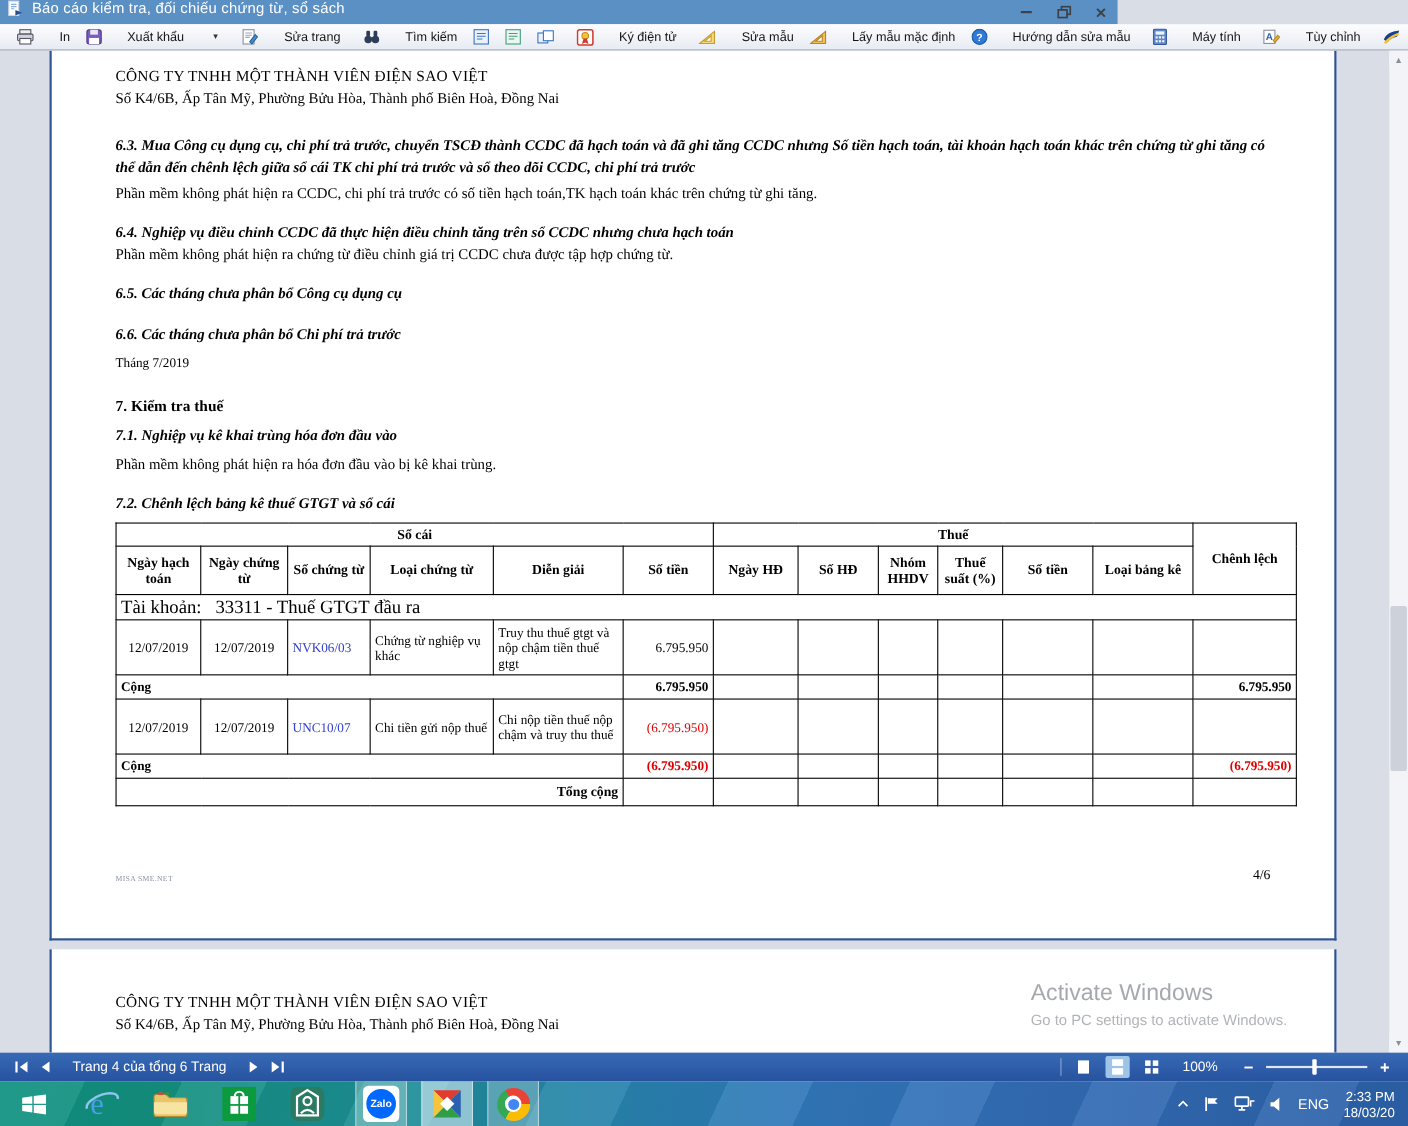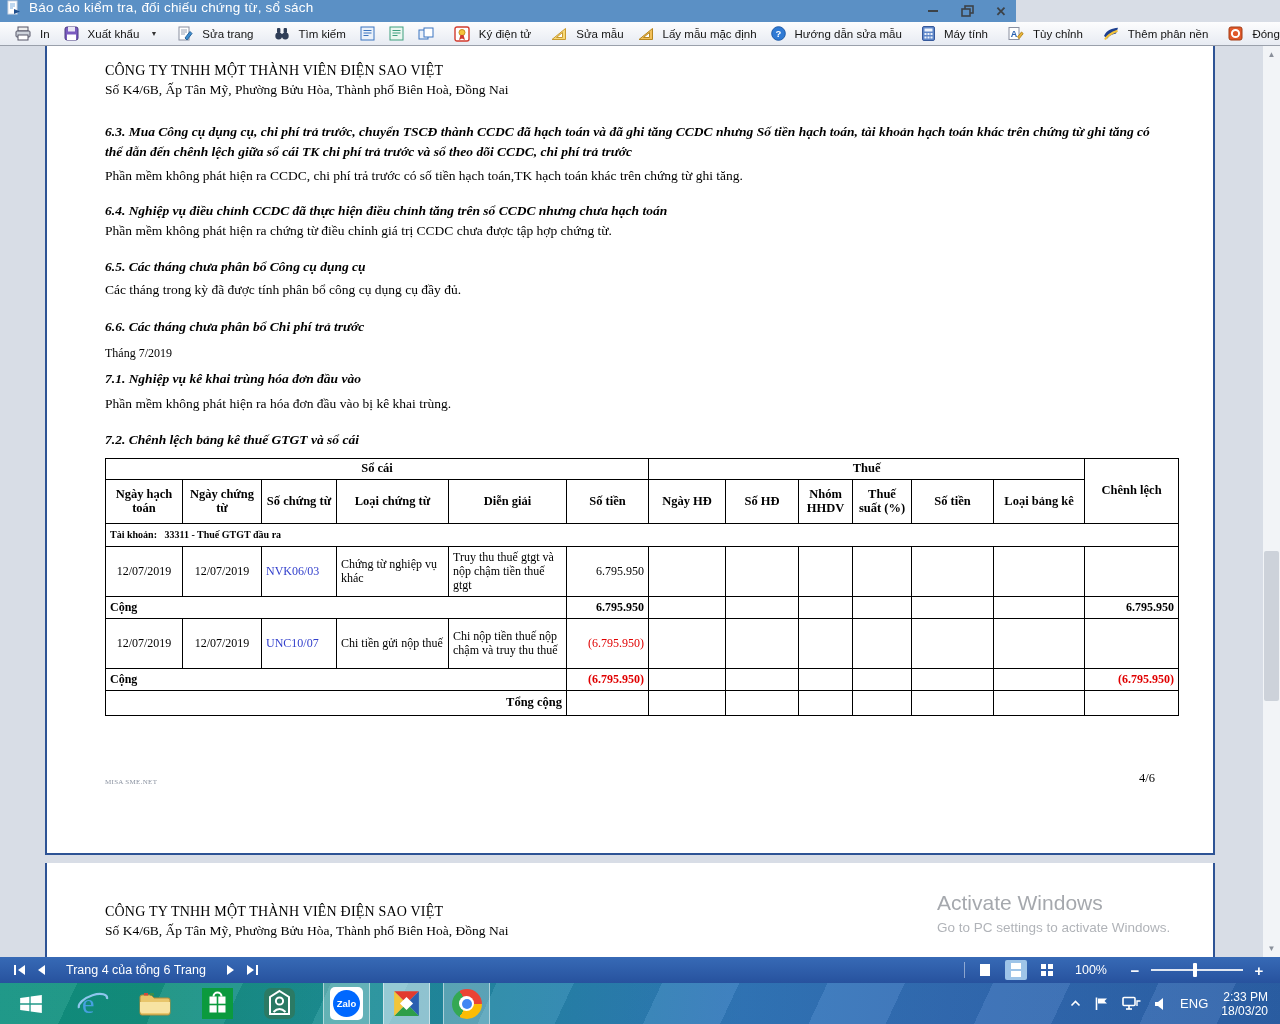--- a/index.html
+++ b/index.html
@@ -10,21 +10,21 @@
   .titlebar .appicon { margin:0 8px 0 6px; display:flex; }
   .titlebar .tb-title { font-size:13.5px; letter-spacing:.2px; }
   .win-controls { position:absolute; right:6px; top:0; height:22px; display:flex; align-items:center; gap:16px; }
   .win-btn { width:18px; height:18px; display:flex; align-items:center; justify-content:center; cursor:default; }
   .min-glyph { width:10px; height:2px; background:#3c4248; }
   .close-glyph { color:#3c4248; font-size:13px; font-weight:bold; }
 
   
   .toolbar { position:absolute; left:0; top:22px; width:1280px; height:24px; background:linear-gradient(#fdfdfe,#e7ebf2); border-bottom:1px solid #9aa0ab; display:flex; align-items:center; padding-left:3px; }
   .grip { width:4px; height:16px; margin:0 4px 0 1px; background:repeating-linear-gradient(#b9c0cc 0 2px, transparent 2px 4px); }
-  .tbtn { display:flex; align-items:center; gap:9px; padding:2px 7px; font-size:11.5px; color:#141414; border-radius:2px; white-space:nowrap;text-align:center; }
+  .tbtn { display:flex; align-items:center; gap:23px; padding:2px 7px; font-size:11.5px; color:#141414; border-radius:2px; white-space:nowrap;text-align:center; }
   .tsep { width:1px; height:18px; background:#c3c9d2; margin:0 3px; }
   .caret { font-size:7px; color:#333; margin-left:2px; }
 
   
   .doc-area { position:absolute; left:0; top:46px; width:1280px; height:911px; background:#d8dde6; overflow:hidden; }
   .page { position:absolute; left:45px; width:1170px; background:#fff; }
   .page4 { top:0; height:809px; border-left:2px solid #2e5395; border-right:2px solid #2e5395; border-bottom:2px solid #2e5395; }
   .page5 { top:817px; height:94px; border-left:2px solid #2e5395; border-right:2px solid #2e5395; }
   .pagepad { padding:0 58px; font-family:"Liberation Serif",serif; color:#000; }
   .company { margin-top:17px; font-size:14px; letter-spacing:.2px; }
@@ -33,21 +33,21 @@
   .sec-h7 { font-size:14px; font-weight:bold; font-style:normal; }
   .sec-b { font-size:13.5px; line-height:19px; }
   .sec-b-small { font-size:12px; }
 
   
   table.rpt { border-collapse:collapse; margin-top:8px; font-family:"Liberation Serif",serif; font-size:12px; table-layout:fixed; width:1073px; }
   table.rpt th, table.rpt td { border:1px solid #000; padding:1px 4px; overflow:hidden; }
   table.rpt th { font-size:12.5px; font-weight:bold; text-align:center; vertical-align:middle; }
   tr.h1 th { height:21px; }
   tr.h2 th { height:44px; line-height:14.5px; }
-  tr.acct td { height:23px; font-weight:bold; font-size:10px; }
+  tr.acct td { height:23px; font-weight:normal; font-size:17px; }
   tr.drow td { height:50px; vertical-align:middle; line-height:14px; }
   tr.srow td { height:22px; font-weight:bold; }
   tr.trow td { height:25px; font-weight:bold; font-size:12.5px;text-align:right; }
   .c { text-align:center; } .r { text-align:right; } .l { text-align:left; }
   .doclink { color:#3340cc; cursor:pointer; }
   .neg { color:#e00000; }
 
   .pg-footer { margin-top:55px; display:flex; justify-content:space-between; align-items:flex-end; max-width:1052px; }
   .brand { font-size:7px; color:#8b93a1; letter-spacing:.3px; }
   .pageno { font-size:12.5px; }
@@ -281,25 +281,25 @@
       <div class="company">CÔNG TY TNHH MỘT THÀNH VIÊN ĐIỆN SAO VIỆT</div>
       <div class="address">Số K4/6B, Ấp Tân Mỹ, Phường Bửu Hòa, Thành phố Biên Hoà, Đồng Nai</div>
 
       <div class="sec-h" style="margin-top:24px">6.3. Mua Công cụ dụng cụ, chi phí trả trước, chuyển TSCĐ thành CCDC đã hạch toán và đã ghi tăng CCDC nhưng Số tiền hạch toán, tài khoản hạch toán khác trên chứng từ ghi tăng có thể dẫn đến chênh lệch giữa sổ cái TK chi phí trả trước và sổ theo dõi CCDC, chi phí trả trước</div>
       <div class="sec-b" style="margin-top:5px">Phần mềm không phát hiện ra CCDC, chi phí trả trước có số tiền hạch toán,TK hạch toán khác trên chứng từ ghi tăng.</div>
 
       <div class="sec-h" style="margin-top:16px">6.4. Nghiệp vụ điều chỉnh CCDC đã thực hiện điều chỉnh tăng trên sổ CCDC nhưng chưa hạch toán</div>
       <div class="sec-b" style="margin-top:0">Phần mềm không phát hiện ra chứng từ điều chỉnh giá trị CCDC chưa được tập hợp chứng từ.</div>
 
       <div class="sec-h" style="margin-top:17px">6.5. Các tháng chưa phân bổ Công cụ dụng cụ</div>
-      <div class="sec-b" style="margin-top:4px">Các tháng trong kỳ đã được tính phân bổ công cụ dụng cụ đầy đủ.</div>
 
       <div class="sec-h" style="margin-top:18px">6.6. Các tháng chưa phân bổ Chi phí trả trước</div>
       <div class="sec-b sec-b-small" style="margin-top:7px">Tháng 7/2019</div>
 
+      <div class="sec-h sec-h7" style="margin-top:21px">7. Kiểm tra thuế</div>
       <div class="sec-h" style="margin-top:6px">7.1. Nghiệp vụ kê khai trùng hóa đơn đầu vào</div>
       <div class="sec-b" style="margin-top:6px">Phần mềm không phát hiện ra hóa đơn đầu vào bị kê khai trùng.</div>
 
       <div class="sec-h" style="margin-top:17px">7.2. Chênh lệch bảng kê thuế GTGT và sổ cái</div>
 
       <table class="rpt">
         <colgroup>
           <col style="width:77px">
             <col style="width:79px">
             <col style="width:75px">

